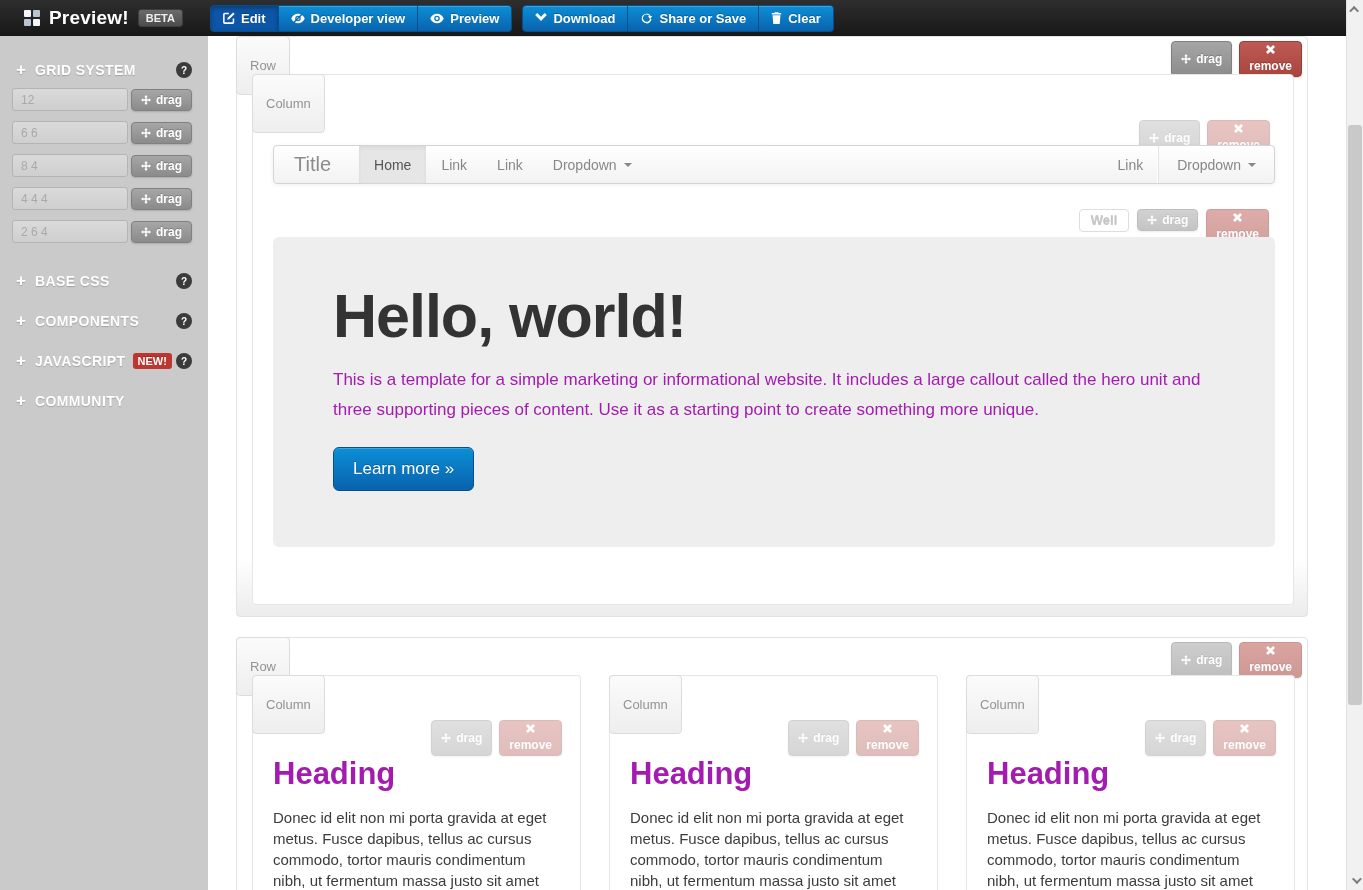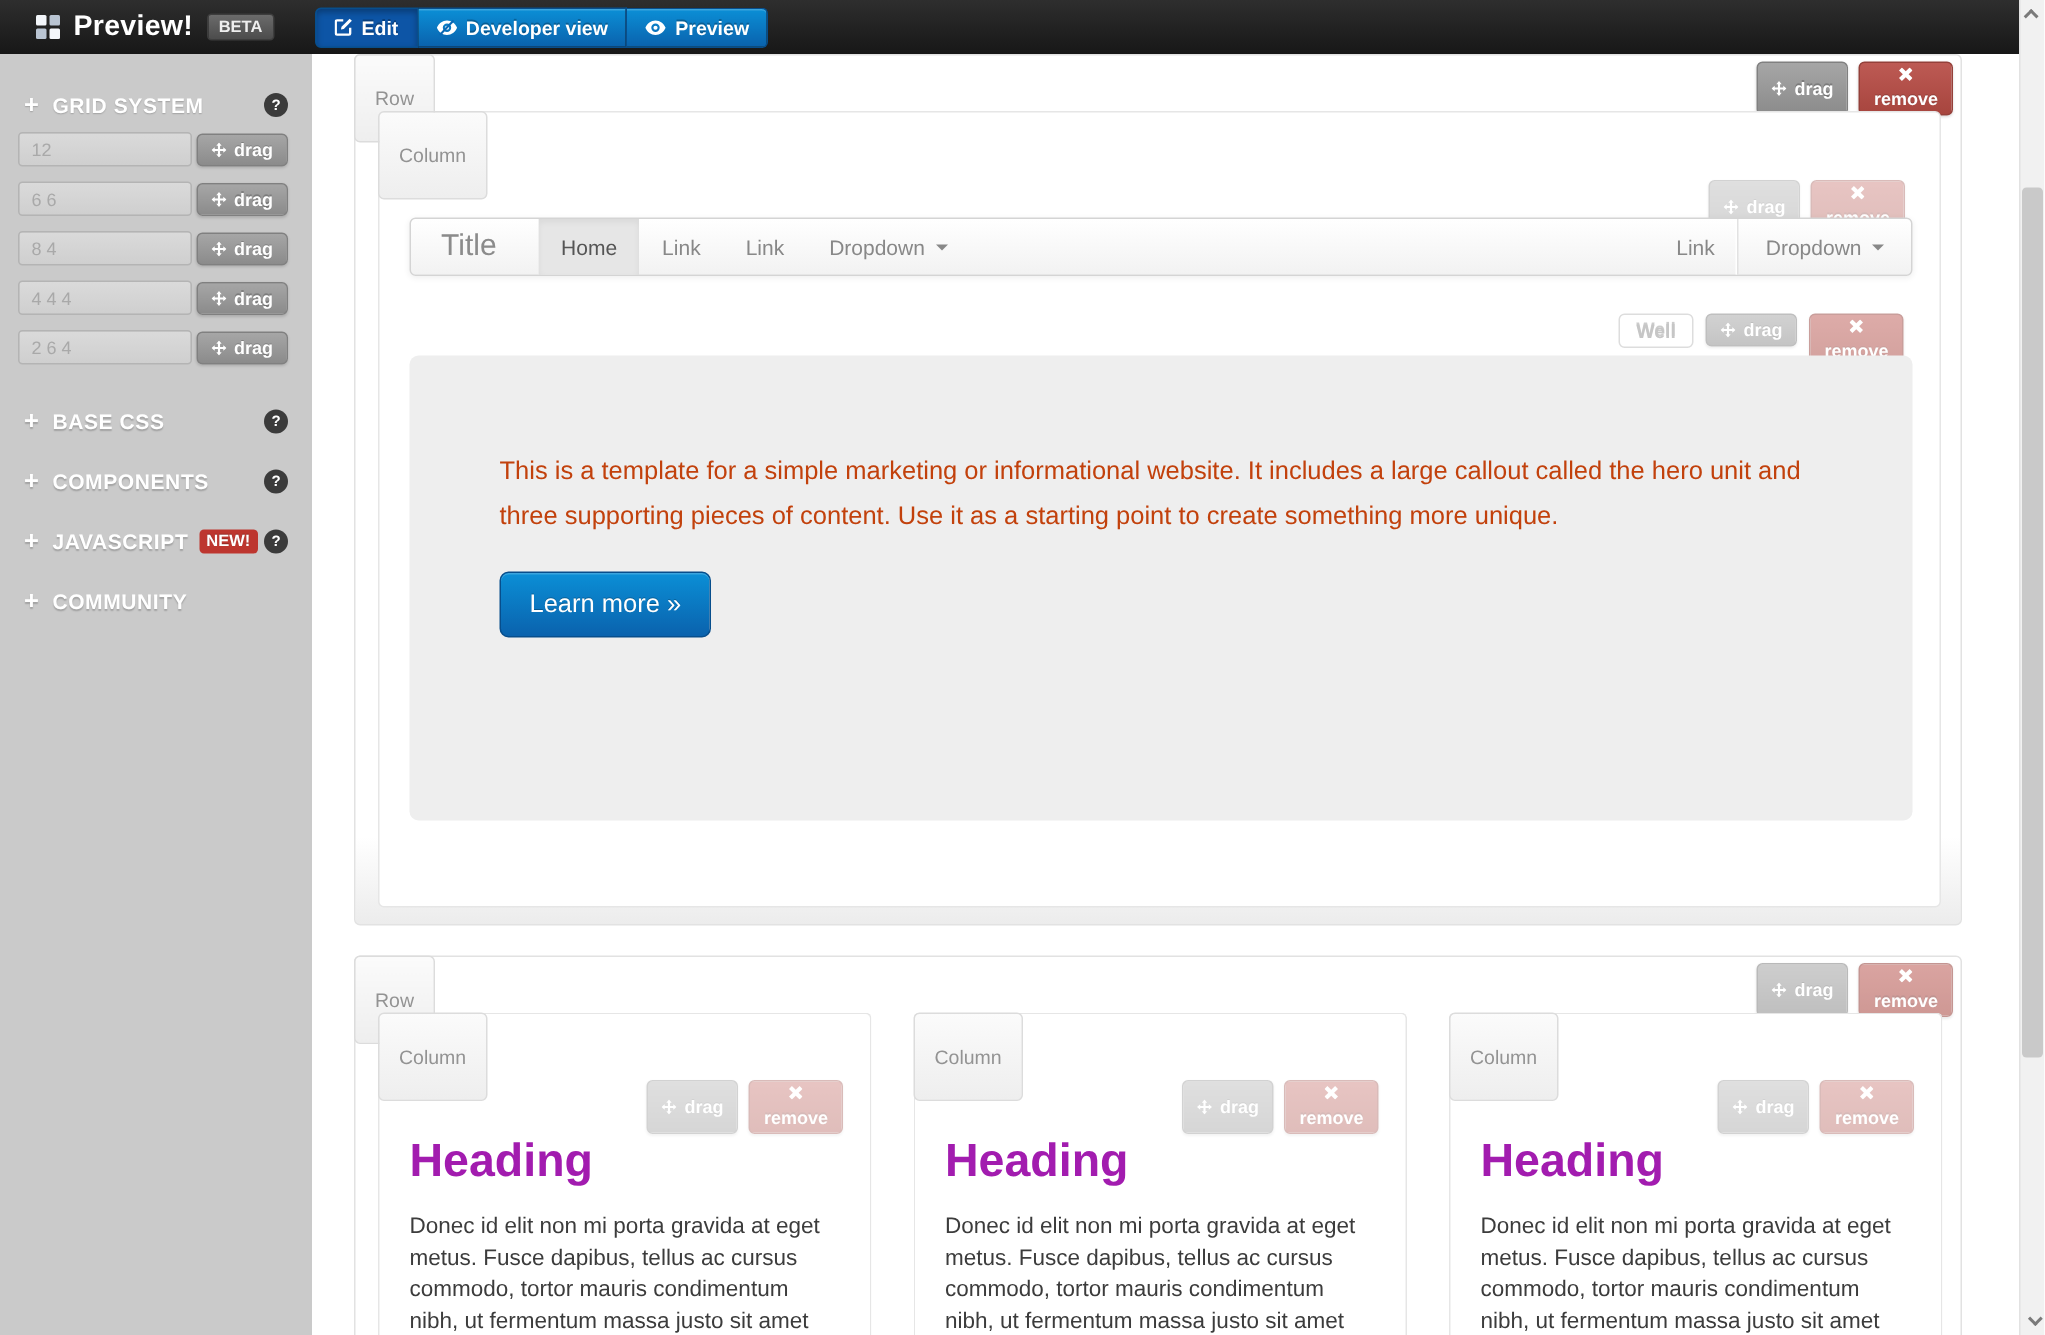--- a/index.html
+++ b/index.html
@@ -84,21 +84,21 @@
   .nav-right { margin-left:auto; display:flex; }
   .nav-right .nav-item.divided { border-left:1px solid #e2e2e2; box-shadow:-1px 0 0 #fff; padding:0 18px; }
   .caret { width:0; height:0; border-left:4px solid transparent; border-right:4px solid transparent;
     border-top:4px solid #888; margin-left:7px; }
 
   
   .well-controls { position:absolute; top:134px; right:24px; display:flex; gap:8px; align-items:flex-start; }
   .hero { position:absolute; left:20px; top:162px; width:1002px; height:310px; background:#eee;
     border-radius:6px; padding:46px 60px 0 60px; }
   .hero-title { font-size:61px; line-height:66px; font-weight:bold; color:#333; letter-spacing:-1px; }
-  .hero-text { margin-top:16px; max-width:900px; font-size:17px; line-height:30px; color:#c2410c; }
+  .hero-text { margin-top:16px; max-width:900px; font-size:17px; line-height:30px; color:#a21caf; }
   .hero-btn { display:inline-flex; margin-top:22px; padding:11px 19px; font-size:17px; color:#fff;
     background:linear-gradient(#0b8fd6,#0a62ad); border:1px solid #074e8c; border-radius:6px;
     text-shadow:0 -1px 0 rgba(0,0,0,.25); box-shadow:inset 0 1px 0 rgba(255,255,255,.2); cursor:pointer; }
 
   
   .col3 { top:37px; width:329px; height:280px; border-bottom:none; border-radius:4px 4px 0 0; }
   #col-a { left:15px; } #col-b { left:372px; } #col-c { left:729px; }
   .col3 > .col-controls { top:44px; right:18px; }
   .col3-content { padding:80px 20px 0 20px; }
   .col3-heading { font-size:31px; font-weight:bold; color:#a21caf; }
@@ -149,20 +149,40 @@
     </span>
     <span class="tb-btn">
       <svg class="ticon" viewBox="0 0 16 12" width="14" height="11">
           <path fill="#fff" fill-rule="evenodd" d="M8 .5C4.6.5 1.7 2.7.3 6 1.7 9.3 4.6 11.5 8 11.5S14.3 9.3 15.7 6C14.3 2.7 11.4.5 8 .5zm0 2.3a3.2 3.2 0 1 1 0 6.4 3.2 3.2 0 0 1 0-6.4z"></path>
           <circle cx="8" cy="6" r="1.6" fill="#fff"></circle>
         </svg>
       <span>Preview</span>
     </span>
   </div>
 
+  <div class="btn-group">
+    <span class="tb-btn">
+      <svg class="ticon" viewBox="0 0 14 12" width="12" height="10">
+          <path fill="#fff" d="M0 2.5 2.6 0 7 4.5 11.4 0 14 2.5 7 9.5z"></path>
+        </svg>
+      <span>Download</span>
+    </span>
+    <span class="tb-btn">
+      <svg class="ticon" viewBox="0 0 16 16" width="13" height="13">
+          <path fill="#fff" d="M8 2a6 6 0 0 1 5.2 3H15l-2.6 4L10 5h1.8A4.5 4.5 0 1 0 12.5 8.6h1.6A6 6 0 1 1 8 2z"></path>
+        </svg>
+      <span>Share or Save</span>
+    </span>
+    <span class="tb-btn">
+      <svg class="ticon" viewBox="0 0 14 16" width="11" height="13">
+          <path fill="#fff" d="M5 0h4l1 1h3v2H1V1h3zM2 4h10l-.9 11H2.9z"></path>
+        </svg>
+      <span>Clear</span>
+    </span>
+  </div>
 
 </div>
 
 <div class="sidebar">
   <div class="side-section">
     <span class="plus">+</span>
     <span class="side-label">GRID SYSTEM</span>
     <span class="help-badge">?</span>
   </div>
 
@@ -308,20 +328,21 @@
         </span>
         <span class="mini mini-remove faded-50">
           <svg viewBox="0 0 14 14" width="9" height="9">
               <path fill="#fff" d="M3 0 7 4 11 0 14 3 10 7 14 11 11 14 7 10 3 14 0 11 4 7 0 3z"></path>
             </svg>
           <span>remove</span>
         </span>
       </div>
 
       <div class="hero">
+        <div class="hero-title">Hello, world!</div>
         <div class="hero-text">This is a template for a simple marketing or informational website. It includes a large callout called the hero unit and three supporting pieces of content. Use it as a starting point to create something more unique.</div>
         <span class="hero-btn">Learn more »</span>
       </div>
     </div>
   </div>
 
   <div class="row-widget" id="row2">
     <span class="tab">Row</span>
     <div class="row-controls faded-55">
       <span class="mini mini-drag">

